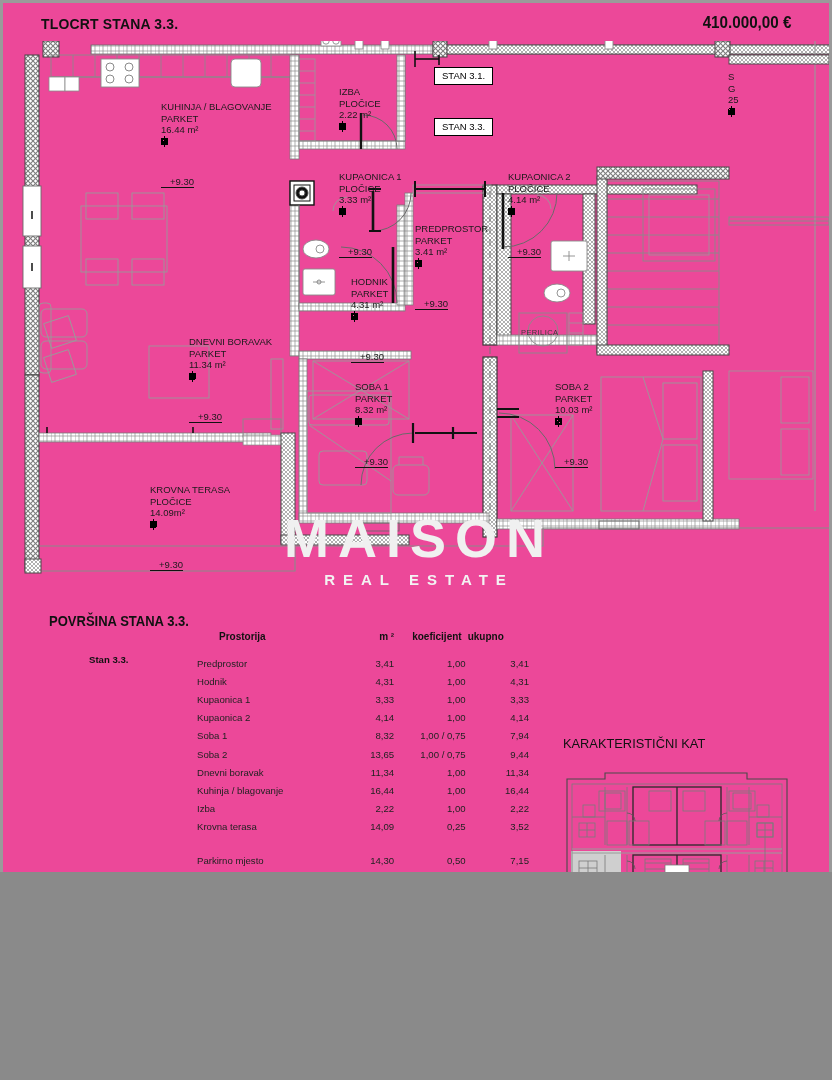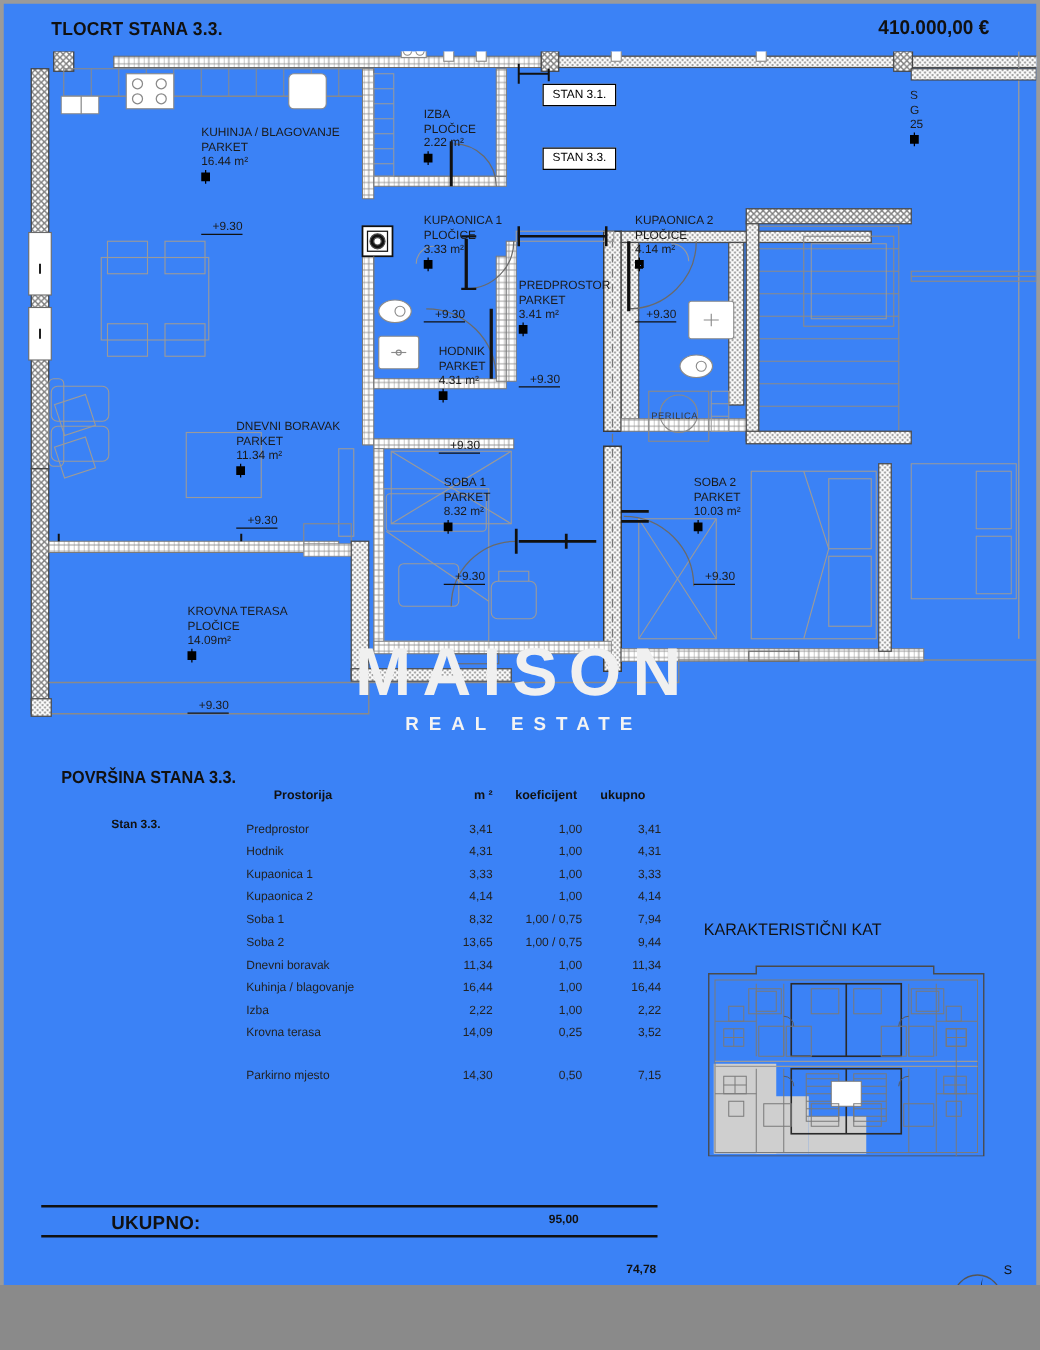--- a/index.html
+++ b/index.html
@@ -6,22 +6,22 @@
   html, body {
     margin: 0; padding: 0;
     background: #8a8a8a;
   }
   body {
     font-family: "Liberation Sans", sans-serif;
   }
   .page {
     position: relative;
     width: 832px;
-    height: 1028px;
-    background: #3b82f6;
+    height: 872px;
+    background: #ec4899;
     overflow: hidden;
     border-left: 3px solid #9a9a9a;
     border-right: 3px solid #9a9a9a;
     border-top: 3px solid #9a9a9a;
   }
 
   
   .hdr-title {
     position: absolute; left: 38px; top: 12px;
     font-size: 15px; font-weight: 700; letter-spacing: .2px;
@@ -119,21 +119,21 @@
     font-weight: 700; font-size: 10px; padding: 0 0 12px 0; color:#111;
   }
   .tbl td { padding: 3.6px 0; }
   .c-room { text-align: left; padding-left: 108px !important; width: 250px;}
   .c-num  { text-align: right; width: 58px; }
   .c-koef { text-align: right; width: 74px; padding-right: 2px !important;}
   .c-tot  { text-align: right; width: 62px; }
   th.c-room { text-align: left; padding-left: 130px !important; }
   th.c-num  { text-align: right; }
   th.c-koef { text-align: right; padding-right: 6px !important;}
-  th.c-tot  { text-align: center; }
+  th.c-tot  { text-align: left; }
   .stan-cap {
     position: absolute; left: 86px; top: 651px;
     font-size: 9.6px; font-weight: 700; color: #111;
   }
   .row-sub td { border-top: 1.4px solid #111; font-weight: 700; padding-top: 6px; }
   .row-gap td { height: 16px; padding: 0 !important; border: none; }
   .row-sub2 td { border-top: 1.4px solid #111; font-weight: 700; padding-top: 6px; }
 
   
   .total-band {

